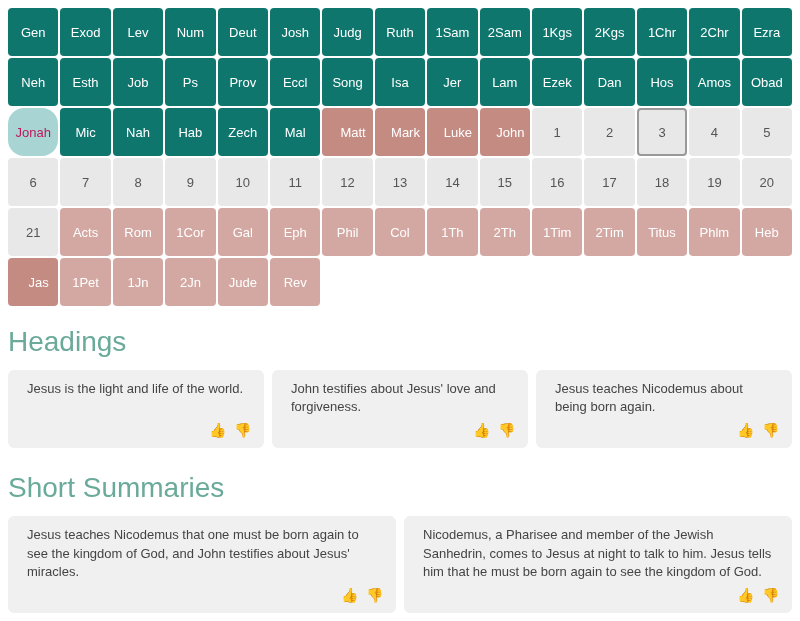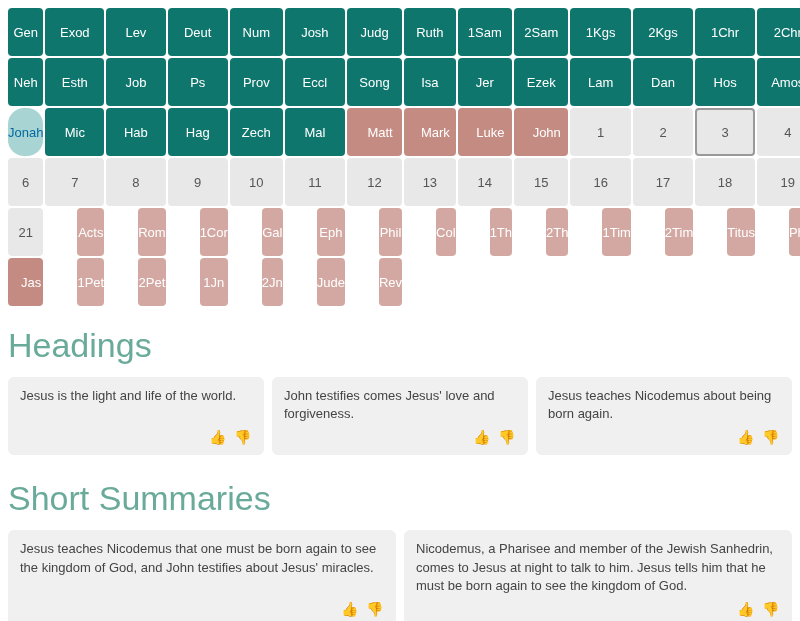--- a/index.html
+++ b/index.html
@@ -29,64 +29,63 @@
       text-align: center;
     }
 
     .cell-teal {
       background-color: #0f766e;
       color: #fff;
     }
 
     .cell-light-teal {
       background-color: #a8d5d4;
-      color: #0369a1;
+      color: #be185d;
       border-radius: 16px;
     }
 
     .cell-pink {
       background-color: #c48b82;
       color: #fff;
       padding-left: 11px;
     }
 
     .cell-light-pink {
       background-color: #d4a8a2;
       color: #fff;
-      margin-left: 32px;
     }
 
     .cell-number {
       background-color: #e8e8e8;
       color: #555;
     }
 
     .cell-number-selected {
       background-color: #e8e8e8;
       color: #555;
       border: 2px solid #999;
     }
 
     .section-title {
-      font-size: 34px;
+      font-size: 28px;
       color: #6aaa9a;
       padding: 12px 8px 8px 8px;
       font-weight: 400;
     }
 
     .cards-row {
       display: flex;
       gap: 8px;
       padding: 4px 8px 12px 8px;
     }
 
     .card {
       background: #f0f0f0;
       border-radius: 6px;
-      padding: 10px 12px;
+      padding: 10px 19px;
       flex: 1;
       font-size: 13px;
       color: #444;
       line-height: 1.4;
       position: relative;
     }
 
     .card-text {
       padding-bottom: 22px;
     }
@@ -109,51 +108,51 @@
       padding: 2px;
     }
   </style>
 </head>
 <body>
 
 <div class="bible-grid" id="bible-grid">
     <div class="bible-cell cell-teal">Gen</div>
     <div class="bible-cell cell-teal">Exod</div>
     <div class="bible-cell cell-teal">Lev</div>
+    <div class="bible-cell cell-teal">Num</div>
     <div class="bible-cell cell-teal">Deut</div>
-    <div class="bible-cell cell-teal">Num</div>
     <div class="bible-cell cell-teal">Josh</div>
     <div class="bible-cell cell-teal">Judg</div>
     <div class="bible-cell cell-teal">Ruth</div>
     <div class="bible-cell cell-teal">1Sam</div>
     <div class="bible-cell cell-teal">2Sam</div>
     <div class="bible-cell cell-teal">1Kgs</div>
     <div class="bible-cell cell-teal">2Kgs</div>
     <div class="bible-cell cell-teal">1Chr</div>
     <div class="bible-cell cell-teal">2Chr</div>
     <div class="bible-cell cell-teal">Ezra</div>
     <div class="bible-cell cell-teal">Neh</div>
     <div class="bible-cell cell-teal">Esth</div>
     <div class="bible-cell cell-teal">Job</div>
     <div class="bible-cell cell-teal">Ps</div>
     <div class="bible-cell cell-teal">Prov</div>
     <div class="bible-cell cell-teal">Eccl</div>
     <div class="bible-cell cell-teal">Song</div>
     <div class="bible-cell cell-teal">Isa</div>
     <div class="bible-cell cell-teal">Jer</div>
+    <div class="bible-cell cell-teal">Lam</div>
     <div class="bible-cell cell-teal">Ezek</div>
-    <div class="bible-cell cell-teal">Lam</div>
     <div class="bible-cell cell-teal">Dan</div>
     <div class="bible-cell cell-teal">Hos</div>
     <div class="bible-cell cell-teal">Amos</div>
     <div class="bible-cell cell-teal">Obad</div>
     <div class="bible-cell cell-light-teal">Jonah</div>
     <div class="bible-cell cell-teal">Mic</div>
+    <div class="bible-cell cell-teal">Nah</div>
     <div class="bible-cell cell-teal">Hab</div>
-    <div class="bible-cell cell-teal">Hag</div>
     <div class="bible-cell cell-teal">Zech</div>
     <div class="bible-cell cell-teal">Mal</div>
     <div class="bible-cell cell-pink">Matt</div>
     <div class="bible-cell cell-pink">Mark</div>
     <div class="bible-cell cell-pink">Luke</div>
     <div class="bible-cell cell-pink">John</div>
     <div class="bible-cell cell-number">1</div>
     <div class="bible-cell cell-number">2</div>
     <div class="bible-cell cell-number-selected">3</div>
     <div class="bible-cell cell-number">4</div>
@@ -183,39 +182,38 @@
     <div class="bible-cell cell-light-pink">Col</div>
     <div class="bible-cell cell-light-pink">1Th</div>
     <div class="bible-cell cell-light-pink">2Th</div>
     <div class="bible-cell cell-light-pink">1Tim</div>
     <div class="bible-cell cell-light-pink">2Tim</div>
     <div class="bible-cell cell-light-pink">Titus</div>
     <div class="bible-cell cell-light-pink">Phlm</div>
     <div class="bible-cell cell-light-pink">Heb</div>
     <div class="bible-cell cell-pink">Jas</div>
     <div class="bible-cell cell-light-pink">1Pet</div>
-    <div class="bible-cell cell-light-pink">2Pet</div>
     <div class="bible-cell cell-light-pink">1Jn</div>
     <div class="bible-cell cell-light-pink">2Jn</div>
     <div class="bible-cell cell-light-pink">Jude</div>
     <div class="bible-cell cell-light-pink">Rev</div>
   </div>
 
 <div>
   <div class="section-title">Headings</div>
   <div class="cards-row" id="headings-cards">
       <div class="card">
         <div class="card-text">Jesus is the light and life of the world.</div>
         <div class="card-actions">
           <button class="thumb-btn">👍</button>
           <button class="thumb-btn">👎</button>
         </div>
       </div>
       <div class="card">
-        <div class="card-text">John testifies comes Jesus' love and forgiveness.</div>
+        <div class="card-text">John testifies about Jesus' love and forgiveness.</div>
         <div class="card-actions">
           <button class="thumb-btn">👍</button>
           <button class="thumb-btn">👎</button>
         </div>
       </div>
       <div class="card">
         <div class="card-text">Jesus teaches Nicodemus about being born again.</div>
         <div class="card-actions">
           <button class="thumb-btn">👍</button>
           <button class="thumb-btn">👎</button>

